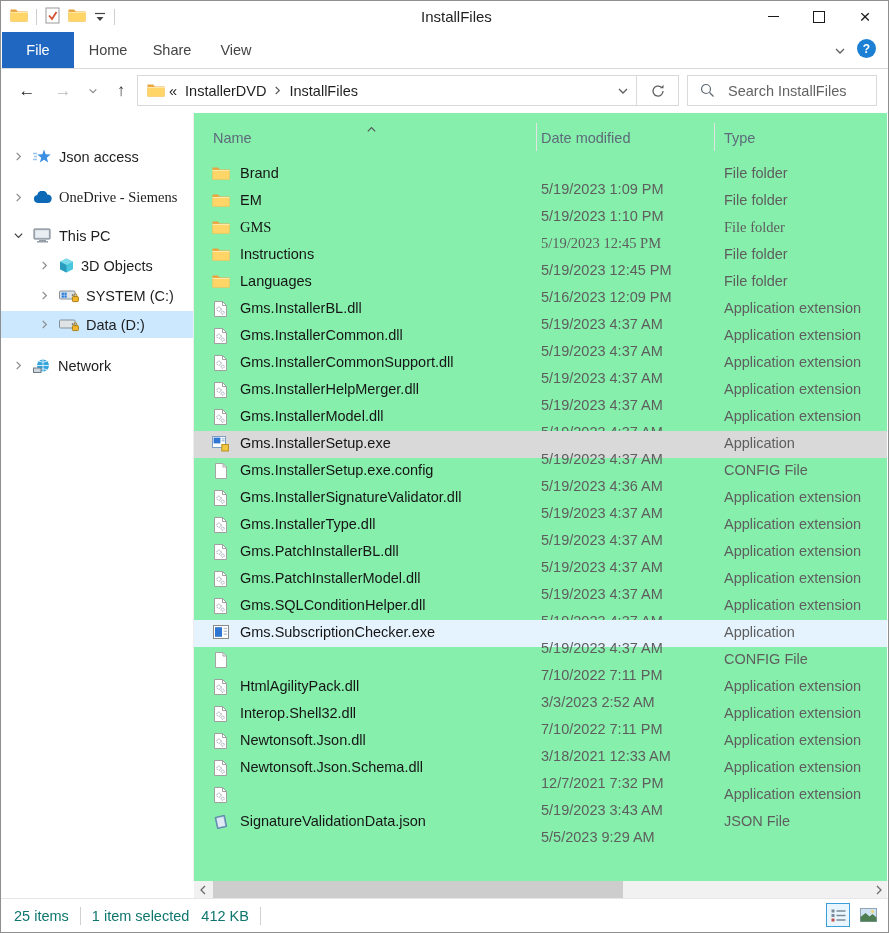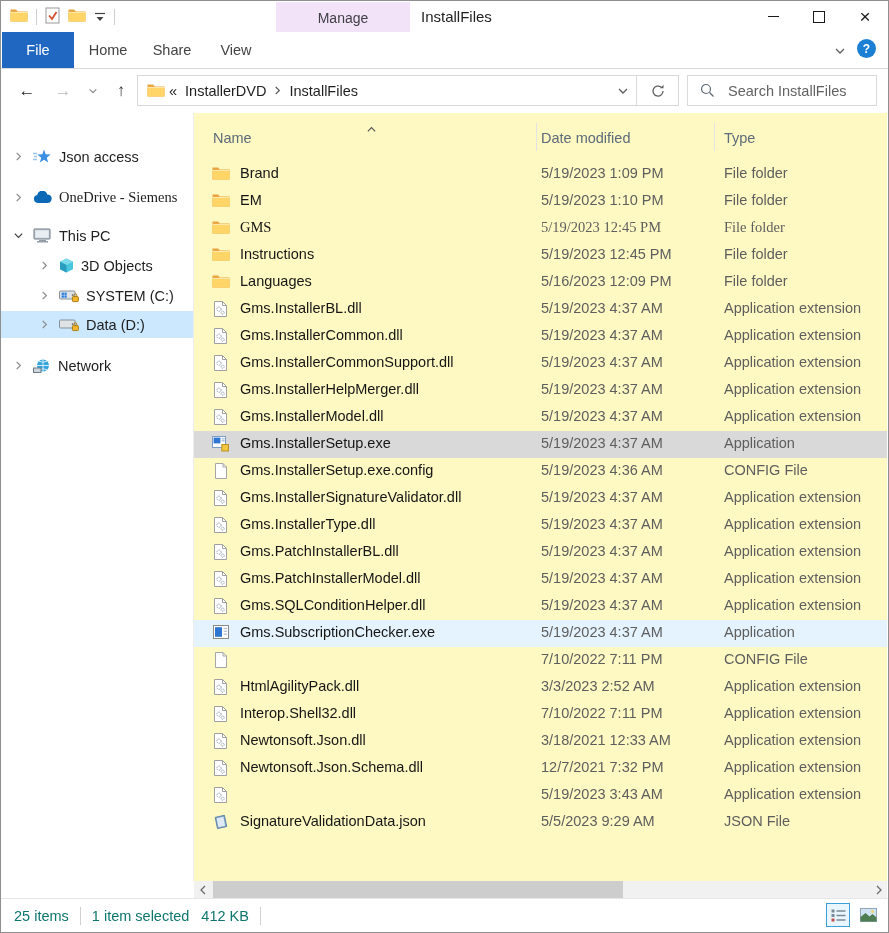--- a/index.html
+++ b/index.html
@@ -45,35 +45,35 @@
   .sidebar{position:absolute;left:0;top:112px;width:192px;bottom:51px;background:#fff}
   .sbitem{position:absolute;left:0;right:0;height:27px;display:flex;align-items:center}
   .sbitem.sel{background:var(--sb-sel)}
   .sbchev{width:12px;margin-left:12px;display:flex;align-items:center;color:#8a8a8a}
   .sbitem.lvl1 .sbchev{margin-left:38px}
   .sbitem .expanded{color:#3c3c3c}
   .sbicon{margin-left:8px;display:flex;align-items:center}
   .sblabel{margin-left:7px;font-size:14.5px;color:#1e1e1e;white-space:nowrap}
   .vsep{position:absolute;left:192px;top:112px;bottom:51px;width:1px;background:#ededed}
   
-  .filepane{position:absolute;left:193px;top:112px;right:1px;bottom:51px;background:#fef9c3}
+  .filepane{position:absolute;left:193px;top:112px;right:1px;bottom:51px;background:#86efac}
   .flhead{position:absolute;left:0;right:0;top:8px;height:32px;color:#5d6b7a;font-size:14.5px}
   .col-name{position:absolute;left:19px;top:9px}
   .col-date{position:absolute;left:347px;top:9px}
   .col-type{position:absolute;left:530px;top:9px}
   .hsep1,.hsep2{position:absolute;top:2px;width:1px;height:28px;background:#e3e3e3}
   .hsep1{left:342px}.hsep2{left:520px}
   .sortchev{position:absolute;left:172px;top:1px;color:#555}
   .rows{position:absolute;left:0;right:0;top:48px}
   .frow{position:absolute;left:0;right:0;height:27px}
   .frow.selected{background:var(--row-sel)}
   .frow.hover{background:var(--row-hov)}
   .ficon{position:absolute;left:17px;top:5px;width:19px;display:flex;justify-content:center}
   .fname{position:absolute;left:46px;top:4px;font-size:14.5px;color:#161616;white-space:nowrap}
-  .fdate{position:absolute;left:347px;top:4px;font-size:14.5px;color:#5e5e5e;white-space:nowrap}
+  .fdate{position:absolute;left:347px;top:20px;font-size:14.5px;color:#5e5e5e;white-space:nowrap}
   .ftype{position:absolute;left:530px;top:4px;font-size:14.5px;color:#5e5e5e;white-space:nowrap}
   
   .hscroll{position:absolute;left:193px;right:1px;top:880px;height:17px;background:#f1f1f1}
   .harrow{position:absolute;top:0;width:17px;height:17px;display:flex;align-items:center;justify-content:center;color:#6b6b6b}
   .harrow.left{left:0}.harrow.right{right:0}
   .hthumb{position:absolute;left:19px;top:0;width:410px;height:17px;background:#cdcdcd}
   
   .statusbar{position:absolute;left:0;right:0;bottom:0;height:33px;border-top:1px solid #e6e6e6;background:#fff;display:flex;align-items:center}
   .stext{font-size:14.5px;color:#0f766e;white-space:nowrap}
   .ssep{width:1px;height:18px;background:#d0d0d0;margin:0 11px}
@@ -104,21 +104,20 @@
             <path d="M0.5 1.5h5.6l1.7 1.9h9.7v10.1h-17z" fill="#e8a33e"></path>
             <path d="M0.5 4.4h17v9.1h-17z" fill="#ffd567"></path>
             <path d="M0.5 3.9h17v1.1h-17z" fill="#ffe9a8"></path>
           </svg></span>
       <span id="qat-i4"><svg width="12" height="10" viewBox="0 0 12 10">
             <path d="M1 1.5h10" stroke="#444" stroke-width="1.2"></path>
             <path d="M2.5 5l3.5 4 3.5-4z" fill="#444"></path>
           </svg></span>
       <span class="qsep"></span>
     </div>
-    <div class="manage-tab">Manage</div>
     <div class="wtitle">InstallFiles</div>
     <div class="wctl">
       <div class="wbtn">
           <span class="glyph-min"></span>
         </div>
       <div class="wbtn">
           <span class="glyph-max"></span>
         </div>
       <div class="wbtn">
           <span class="glyph-close">×</span>

